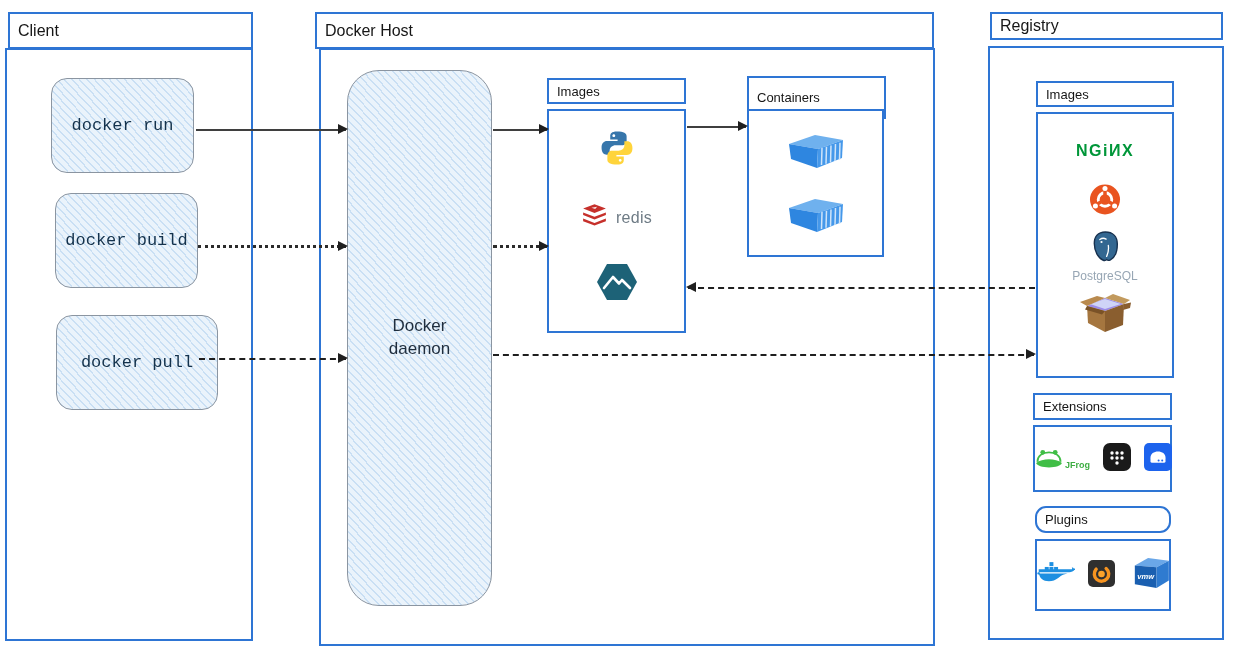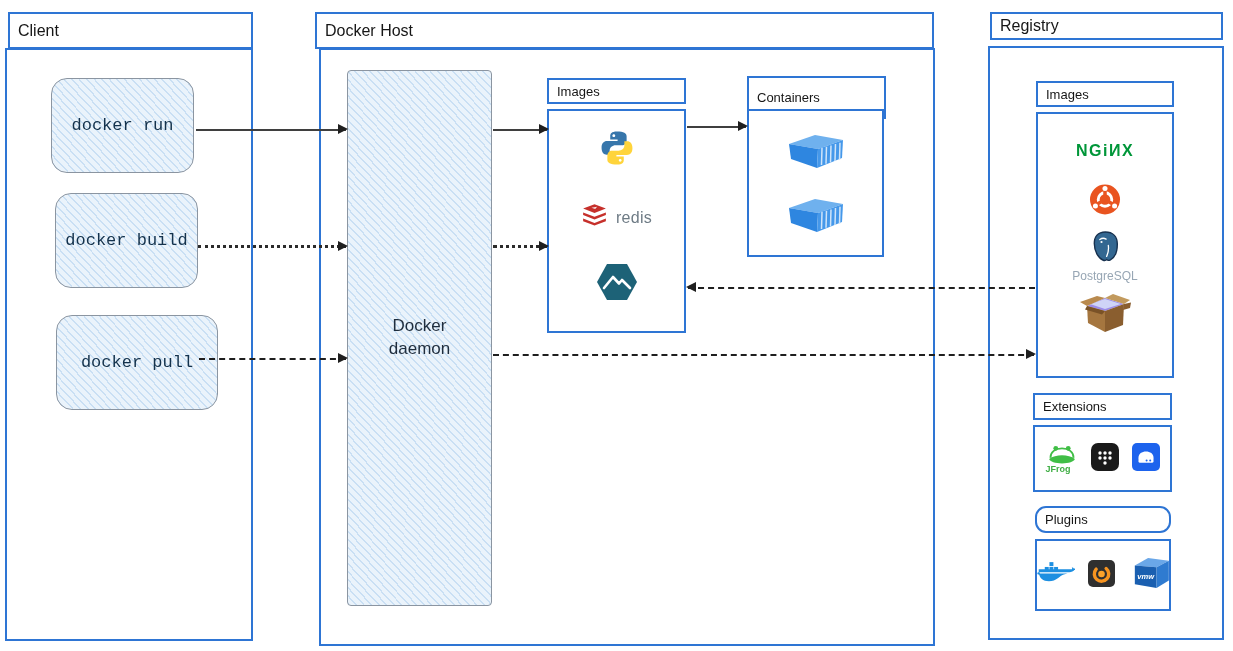--- a/index.html
+++ b/index.html
@@ -26,21 +26,21 @@
       border-left:10px solid #1f1f1f;border-top:5.5px solid transparent;border-bottom:5.5px solid transparent;}
   .arrow.head-l::before{content:"";position:absolute;left:-2px;top:-7px;width:0;height:0;
       border-right:10px solid #1f1f1f;border-top:5.5px solid transparent;border-bottom:5.5px solid transparent;}
   
   .abs{position:absolute;}
   .hcenter{left:50%;transform:translateX(-50%);}
   .irow{display:flex;align-items:center;justify-content:center;gap:7px;}
   .redis-label{font-size:16px;color:#6e7b85;letter-spacing:.3px;}
   .nginx-word{font-weight:bold;font-size:16px;letter-spacing:1.5px;color:var(--nginx-green,#009639);}
   .pg-label{font-size:12px;color:#97a6b4;text-align:center;margin-top:1px;}
-  .jfrog-wrap{display:flex;flex-direction:column;align-items:flex-start;line-height:1;}
+  .jfrog-wrap{display:flex;flex-direction:row;align-items:flex-end;line-height:1;}
   .jfrog-label{font-size:9px;font-weight:bold;color:#3fae44;margin-top:-1px;}
   .iconrow-fill{position:absolute;left:0;right:0;top:0;bottom:0;display:flex;align-items:center;justify-content:center;gap:13px;}
 </style>
 </head>
 <body>
 
 <div class="canvas">
 
   <div class="titlebar" style="left:8px;top:12px;width:245px;height:37px;">
     <span>Client</span>
@@ -55,21 +55,21 @@
   </div>
   <div class="sketch" style="left:56px;top:315px;width:162px;height:95px;">
     <span class="cmd">docker pull</span>
   </div>
 
   <div class="titlebar" style="left:315px;top:12px;width:619px;height:37px;">
     <span>Docker Host</span>
   </div>
   <div class="frame" style="left:319px;top:48px;width:616px;height:598px;"></div>
 
-  <div class="sketch" style="left:347px;top:70px;width:145px;height:536px;border-radius:4px;">
+  <div class="sketch" style="left:347px;top:70px;width:145px;height:536px;border-radius:32px;">
     <div class="daemon-label">
       <div>Docker</div>
       <div>daemon</div>
     </div>
   </div>
 
   <div class="titlebar subtitle" style="left:547px;top:78px;width:139px;height:26px;">
     <span>Images</span>
   </div>
   <div class="frame" style="left:547px;top:109px;width:139px;height:224px;">

